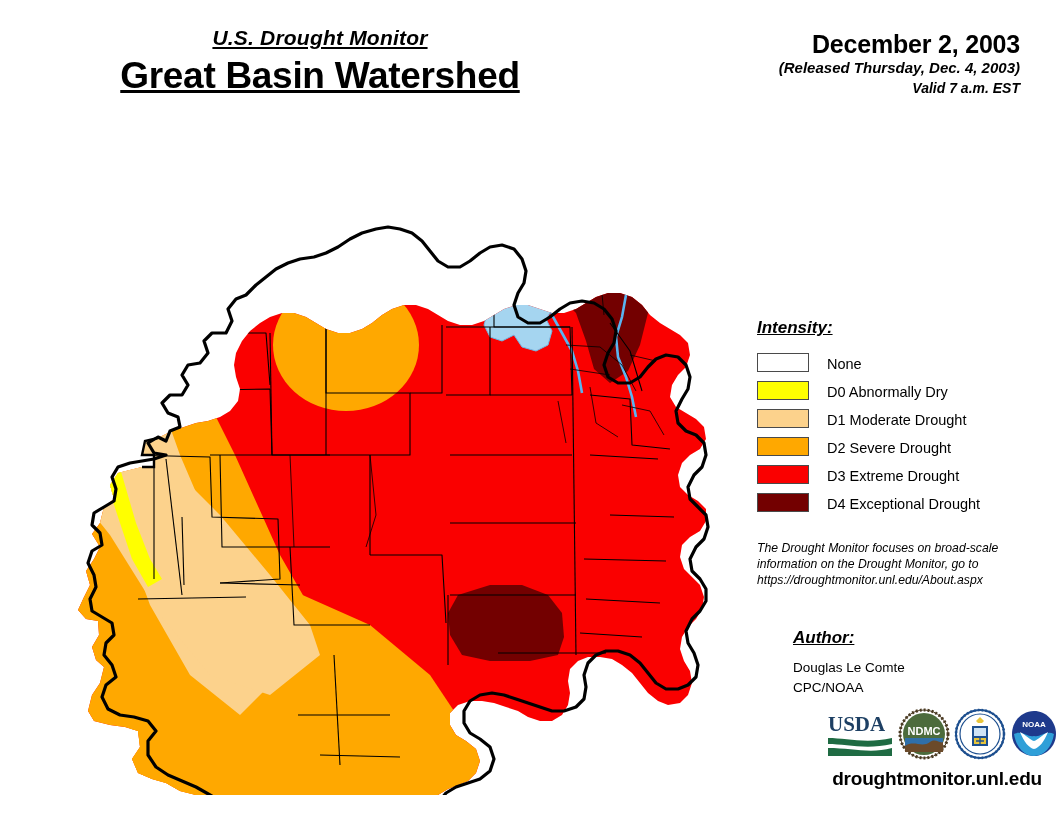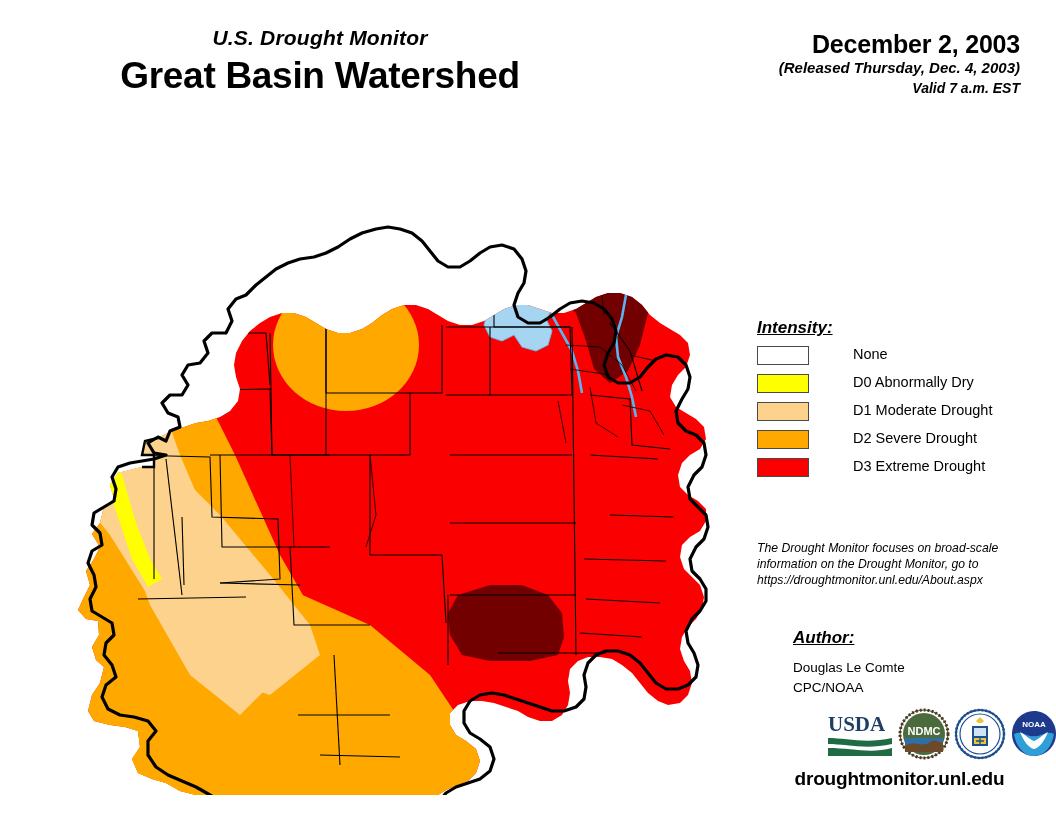--- a/index.html
+++ b/index.html
@@ -1,58 +1,58 @@
 <!DOCTYPE html>
 <html><head>
 <meta charset="utf-8">
 <style>
   html,body{margin:0;padding:0;background:#ffffff;}
   body{width:1056px;height:816px;position:relative;overflow:hidden;
        font-family:"Liberation Sans","DejaVu Sans",sans-serif;color:#000;}
 
   
-  #header-left{position:absolute;left:0;top:26px;width:640px;text-align:center;}
+  #header-left{position:absolute;left:0;top:26px;width:640px;text-align:center;text-decoration:underline;}
   #dm-subtitle{font-size:21px;font-weight:bold;font-style:italic;letter-spacing:.2px;}
   #dm-title{font-size:37px;font-weight:bold;margin-top:5px;letter-spacing:-.3px;}
 
   #header-right{position:absolute;left:690px;top:30px;width:330px;text-align:right;}
   #dm-date{font-size:25px;font-weight:bold;letter-spacing:-.2px;}
   #dm-released{font-size:15px;font-weight:bold;font-style:italic;}
   #dm-valid{font-size:14px;font-weight:bold;margin-top:4px;font-style:italic;}
 
   
   #map-panel{position:absolute;left:70px;top:155px;width:640px;height:640px;}
   #map-svg{display:block;width:640px;height:640px;}
 
   
   #legend{position:absolute;left:757px;top:318px;width:290px;}
   #legend-title{font-size:17px;font-weight:bold;font-style:italic;
                 text-decoration:underline;margin-bottom:8px;}
-  .legend-row{display:flex;align-items:flex-start;height:26px;margin-bottom:2px;gap:26px;}
+  .legend-row{display:flex;align-items:flex-end;height:26px;margin-bottom:2px;}
   .legend-swatch{width:52px;height:19px;border:1px solid #4a4a4a;box-sizing:border-box;
                  flex:0 0 auto;}
   .legend-label{margin-left:18px;font-size:14.5px;white-space:nowrap;}
 
   
   #disclaimer{position:absolute;left:757px;top:540px;width:268px;
               font-size:12.2px;font-style:italic;line-height:1.33;}
   #disclaimer div{white-space:nowrap;}
 
   
   #author-block{position:absolute;left:757px;top:628px;width:280px;margin-left:36px;}
   #author-title{font-size:17px;font-weight:bold;font-style:italic;
                 text-decoration:underline;}
   .author-line{font-size:13.5px;margin-top:5px;}
   .author-line.first{margin-top:12px;}
 
   
   #logos{position:absolute;left:775px;top:705px;width:285px;height:58px;
          display:flex;align-items:center;justify-content:flex-end;text-decoration:underline;}
   .logo{height:52px;}
-  #footer-url{position:absolute;left:757px;top:768px;width:285px;text-align:center;
+  #footer-url{position:absolute;left:757px;top:768px;width:285px;text-align:right;
               font-size:19px;font-weight:bold;letter-spacing:-.2px;}
 </style>
 </head>
 <body>
 
 <div id="header-left">
   <div id="dm-subtitle">U.S. Drought Monitor</div>
   <div id="dm-title">Great Basin Watershed</div>
 </div>
 
@@ -261,20 +261,24 @@
     <span class="legend-label">D1 Moderate Drought</span>
   </div>
   <div class="legend-row">
     <span class="legend-swatch" style="background-color: rgb(255, 168, 0);"></span>
     <span class="legend-label">D2 Severe Drought</span>
   </div>
   <div class="legend-row">
     <span class="legend-swatch" style="background-color: rgb(250, 0, 0);"></span>
     <span class="legend-label">D3 Extreme Drought</span>
   </div>
+  <div class="legend-row">
+    <span class="legend-swatch" style="background-color: rgb(115, 0, 0);"></span>
+    <span class="legend-label">D4 Exceptional Drought</span>
+  </div>
 </div>
 
 <div id="disclaimer">
   <div>The Drought Monitor focuses on broad-scale</div>
   <div>information on the Drought Monitor, go to</div>
   <div>https://droughtmonitor.unl.edu/About.aspx</div>
 </div>
 
 <div id="author-block">
   <div id="author-title">Author:</div>

